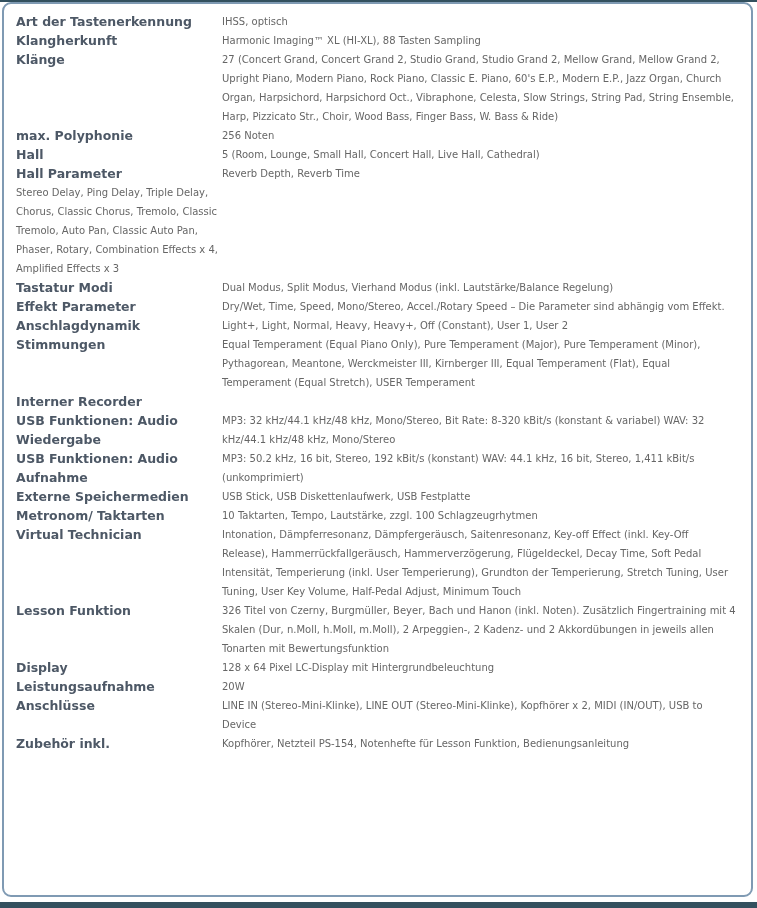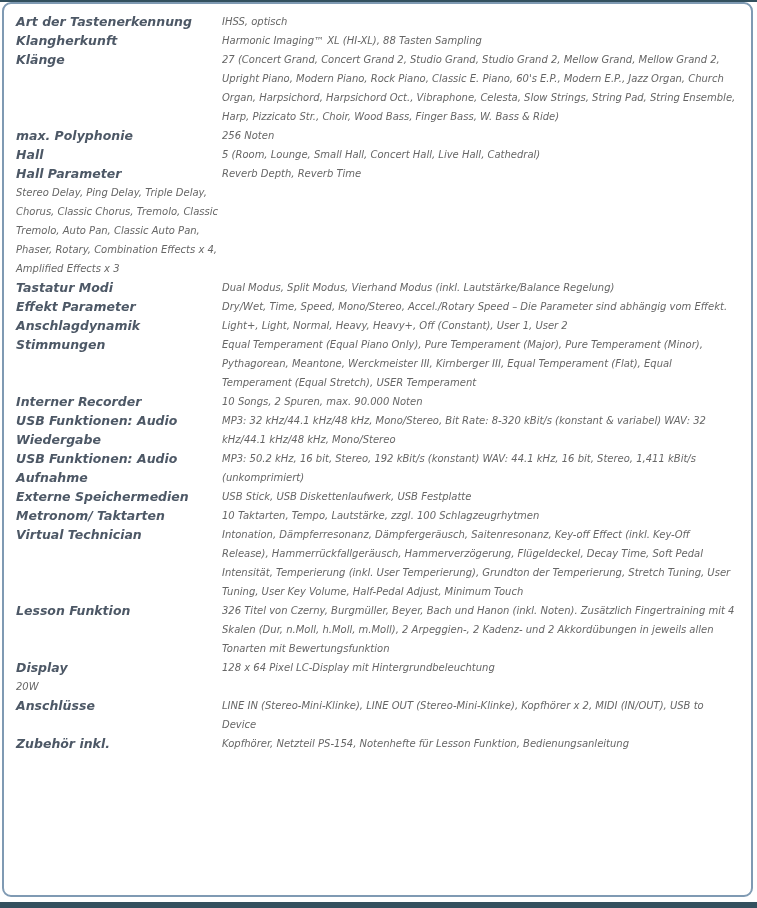--- a/index.html
+++ b/index.html
@@ -24,21 +24,21 @@
     left: 2px;
     width: 751px;
     height: 895px;
     box-sizing: border-box;
     border: 2px solid var(--border-color, #7f9ab3);
     border-radius: 9px;
     background: #ffffff;
     padding: 8px 14px 0 12px;
     overflow: hidden;
   }
-  .spec-rows { width: 100%; font-style: italic; }
+  .spec-rows { width: 100%; }
   .row {
     display: grid;
     grid-template-columns: 204px 1fr;
     column-gap: 2px;
     align-items: start;
   }
   .label {
     font-weight: bold;
     font-size: 12.5px;
     line-height: 19px;
@@ -102,21 +102,20 @@
       <div class="row">
         <div class="label">Anschlagdynamik</div>
         <div class="value">Light+, Light, Normal, Heavy, Heavy+, Off (Constant), User 1, User 2</div>
       </div>
       <div class="row">
         <div class="label">Stimmungen</div>
         <div class="value">Equal Temperament (Equal Piano Only), Pure Temperament (Major), Pure Temperament (Minor), Pythagorean, Meantone, Werckmeister III, Kirnberger III, Equal Temperament (Flat), Equal Temperament (Equal Stretch), USER Temperament</div>
       </div>
       <div class="row">
         <div class="label">Interner Recorder</div>
-        <div class="value">10 Songs, 2 Spuren, max. 90.000 Noten</div>
       </div>
       <div class="row">
         <div class="label">USB Funktionen: Audio Wiedergabe</div>
         <div class="value">MP3: 32 kHz/44.1 kHz/48 kHz, Mono/Stereo, Bit Rate: 8-320 kBit/s (konstant &amp; variabel) WAV: 32 kHz/44.1 kHz/48 kHz, Mono/Stereo</div>
       </div>
       <div class="row">
         <div class="label">USB Funktionen: Audio Aufnahme</div>
         <div class="value">MP3: 50.2 kHz, 16 bit, Stereo, 192 kBit/s (konstant) WAV: 44.1 kHz, 16 bit, Stereo, 1,411 kBit/s (unkomprimiert)</div>
       </div>
       <div class="row">
@@ -133,20 +132,21 @@
       </div>
       <div class="row">
         <div class="label">Lesson Funktion</div>
         <div class="value">326 Titel von Czerny, Burgmüller, Beyer, Bach und Hanon (inkl. Noten). Zusätzlich Fingertraining mit 4 Skalen (Dur, n.Moll, h.Moll, m.Moll), 2 Arpeggien-, 2 Kadenz- und 2 Akkordübungen in jeweils allen Tonarten mit Bewertungsfunktion</div>
       </div>
       <div class="row">
         <div class="label">Display</div>
         <div class="value">128 x 64 Pixel LC-Display mit Hintergrundbeleuchtung</div>
       </div>
       <div class="row">
+        <div class="label">Leistungsaufnahme</div>
         <div class="value">20W</div>
       </div>
       <div class="row">
         <div class="label">Anschlüsse</div>
         <div class="value">LINE IN (Stereo-Mini-Klinke), LINE OUT (Stereo-Mini-Klinke), Kopfhörer x 2, MIDI (IN/OUT), USB to Device</div>
       </div>
       <div class="row">
         <div class="label">Zubehör inkl.</div>
         <div class="value">Kopfhörer, Netzteil PS-154, Notenhefte für Lesson Funktion, Bedienungsanleitung</div>
       </div>

